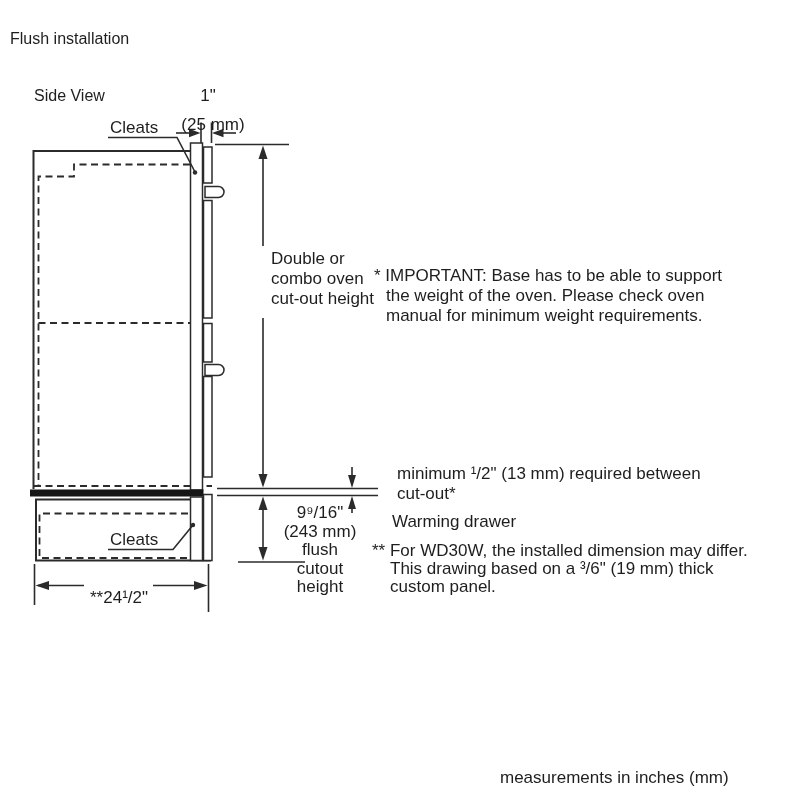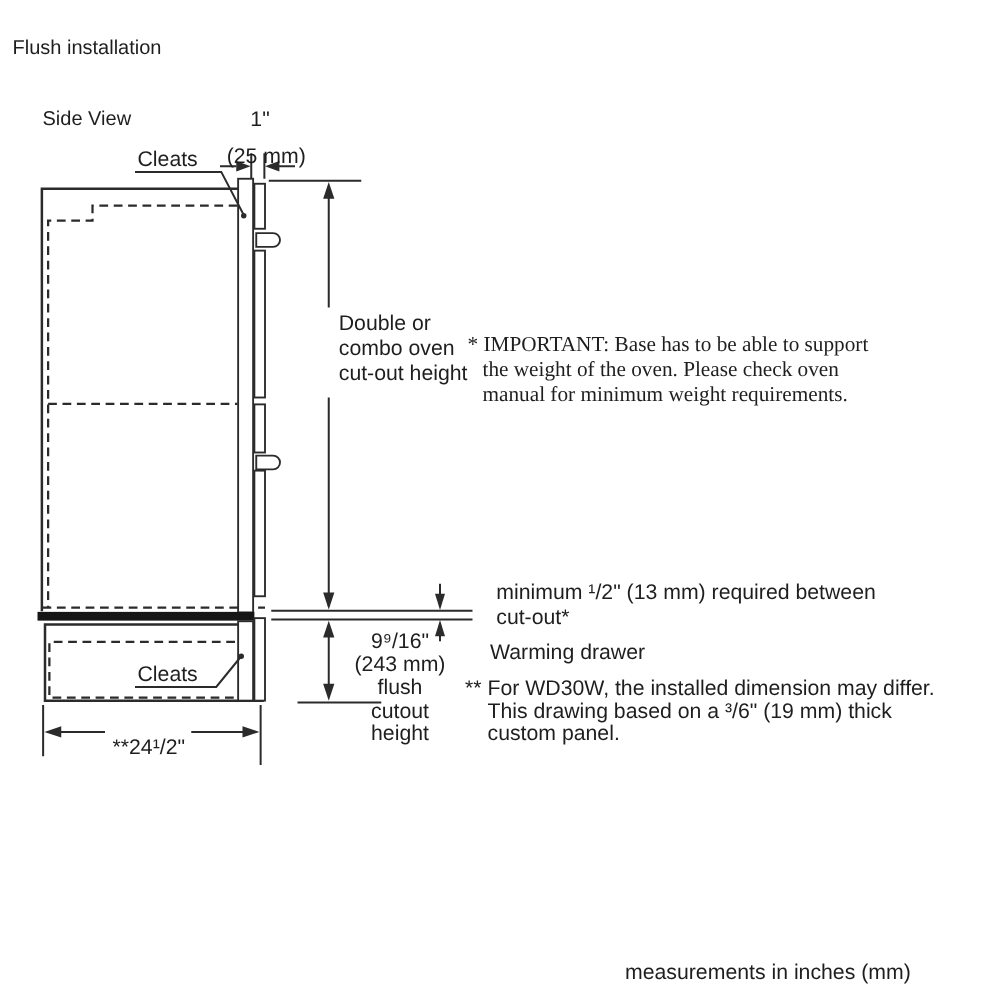--- a/index.html
+++ b/index.html
@@ -2,21 +2,21 @@
 <html><head>
 <meta charset="utf-8">
 <style>
   html,body{margin:0;padding:0;background:#fff;}
   .canvas{
     position:relative;width:800px;height:800px;background:#ffffff;
     font-family:"Liberation Sans",sans-serif;color:#1e1e1e;overflow:hidden;
   }
   .txt{position:absolute;white-space:pre-line;font-size:17px;line-height:20px;color:#1e1e1e;}
   .center{text-align:center;}
-  .hang11{padding-left:12px;text-indent:-12px;font-family:Liberation Serif, serif;}
+  .hang11{padding-left:12px;text-indent:-12px;}
   .hang17{padding-left:18px;text-indent:-18px;}
   svg{position:absolute;left:0;top:0;}
   .ln{stroke:#2b2b2b;fill:none;stroke-width:1.6;}
   .ln2{stroke:#2b2b2b;fill:none;stroke-width:2;}
   .dash{stroke:#2b2b2b;fill:none;stroke-width:1.8;stroke-dasharray:7 4.5;}
   .arrow{fill:#2b2b2b;stroke:none;}
   .shape{stroke:#2b2b2b;stroke-width:1.5;fill:#ffffff;}
 </style>
 </head>
 <body>

